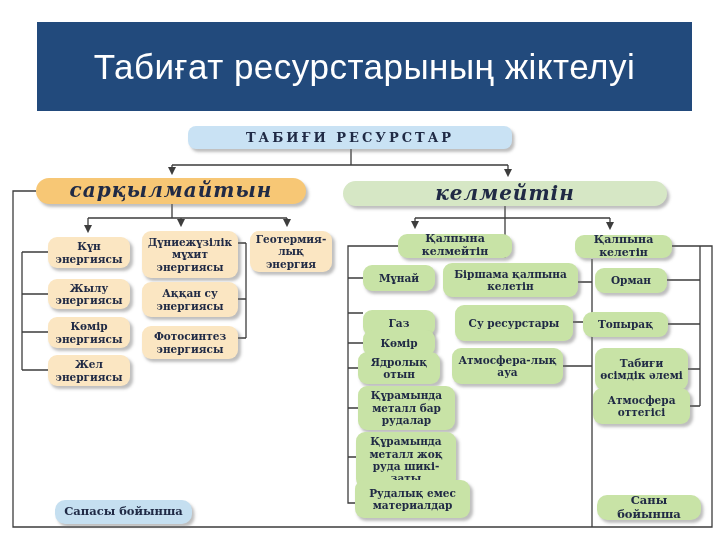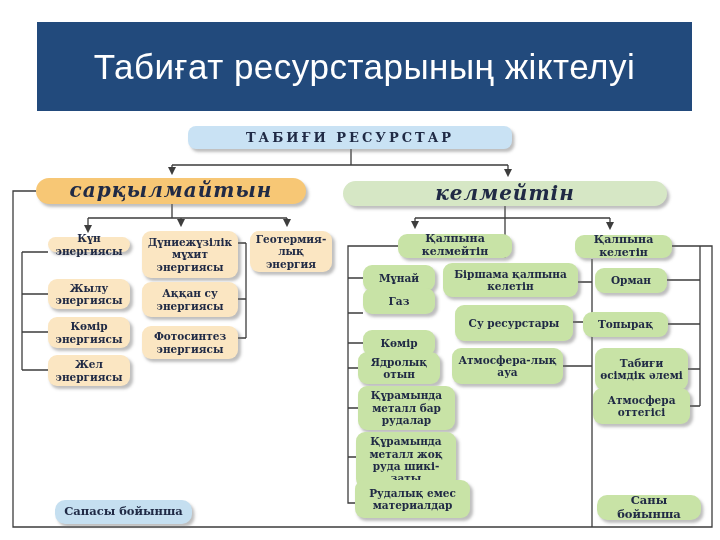--- a/index.html
+++ b/index.html
@@ -75,36 +75,36 @@
 
       <path d="M700 246 V406 M667 280 H700 M668 324 H700 M688 369 H700 M690 406 H700"></path>
     </g>
   </svg>
 
   <div class="box root" style="left:188px;top:126px;width:324px;height:23px;">ТАБИҒИ РЕСУРСТАР</div>
 
   <div class="box cat orange" style="left:36px;top:178px;width:270px;height:26px;">сарқылмайтын</div>
   <div class="box cat sage" style="left:343px;top:181px;width:324px;height:25px;">келмейтін</div>
 
-  <div class="box cream" style="left:48px;top:237px;width:82px;height:15px;">Күн энергиясы</div>
+  <div class="box cream" style="left:48px;top:237px;width:82px;height:31px;">Күн энергиясы</div>
   <div class="box cream" style="left:48px;top:279px;width:82px;height:30px;">Жылу энергиясы</div>
   <div class="box cream" style="left:48px;top:317px;width:82px;height:31px;">Көмір энергиясы</div>
   <div class="box cream" style="left:48px;top:355px;width:82px;height:31px;">Жел энергиясы</div>
 
   <div class="box cream" style="left:142px;top:231px;width:96px;height:47px;">Дүниежүзілік мұхит энергиясы</div>
   <div class="box cream" style="left:142px;top:282px;width:96px;height:35px;">Аққан су энергиясы</div>
   <div class="box cream" style="left:142px;top:326px;width:96px;height:33px;">Фотосинтез энергиясы</div>
 
   <div class="box cream" style="left:250px;top:231px;width:82px;height:41px;">Геотермия-лық энергия</div>
 
   <div class="box green mid" style="left:398px;top:234px;width:114px;height:24px;">Қалпына келмейтін</div>
   <div class="box green mid" style="left:575px;top:235px;width:97px;height:23px;">Қалпына келетін</div>
 
   <div class="box green" style="left:363px;top:265px;width:72px;height:26px;">Мұнай</div>
-  <div class="box green" style="left:363px;top:288px;width:72px;height:26px;">Газ</div>
+  <div class="box green" style="left:363px;top:310px;width:72px;height:26px;">Газ</div>
   <div class="box green" style="left:363px;top:330px;width:72px;height:26px;">Көмір</div>
   <div class="box green" style="left:358px;top:352px;width:82px;height:32px;">Ядролық отын</div>
   <div class="box green" style="left:358px;top:386px;width:97px;height:44px;">Құрамында металл бар рудалар</div>
   <div class="box green" style="left:356px;top:432px;width:100px;height:56px;">Құрамында металл жоқ руда шикі-заты</div>
   <div class="box green" style="left:355px;top:480px;width:115px;height:38px;">Рудалық емес материалдар</div>
 
   <div class="box green" style="left:443px;top:263px;width:135px;height:34px;">Біршама қалпына келетін</div>
   <div class="box green" style="left:455px;top:305px;width:118px;height:36px;">Су ресурстары</div>
   <div class="box green" style="left:452px;top:348px;width:111px;height:36px;">Атмосфера-лық ауа</div>
 

